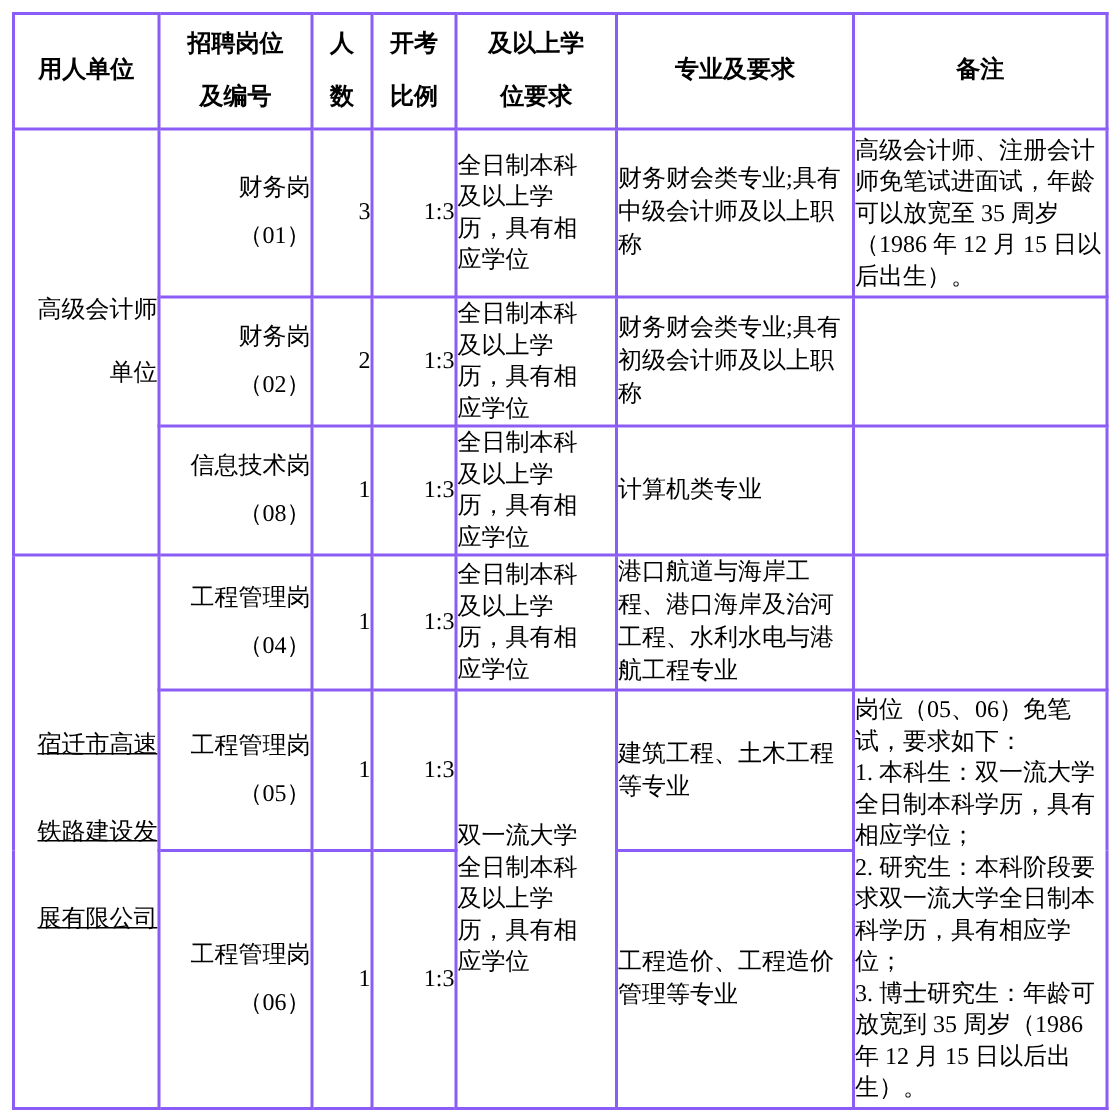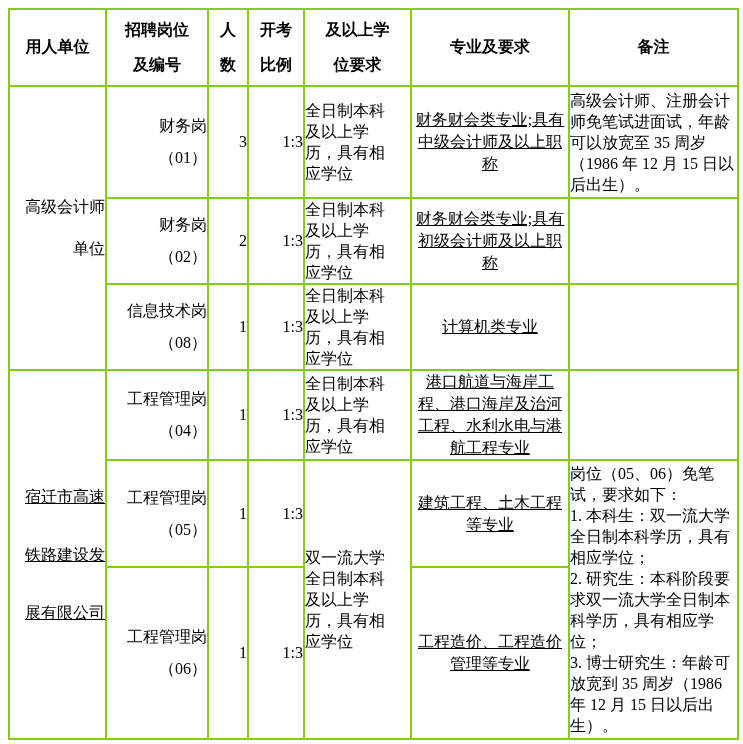--- a/index.html
+++ b/index.html
@@ -15,21 +15,21 @@
     background: #ffffff;
     box-sizing: border-box;
     padding: 8px 0 0 8px;
   }
   table.recruit {
     border-collapse: collapse;
     table-layout: fixed;
     width: 729px;
   }
   table.recruit th, table.recruit td {
-    border: 2px solid #84cc16;
+    border: 2px solid #8b5cf6;
     padding: 0;
     overflow: hidden;
     font-size: 16px;
     vertical-align: middle;
     box-sizing: border-box;
     overflow-wrap: break-word;
   }
   
   th.hdr {
     font-weight: bold;
@@ -48,25 +48,24 @@
   .emp-b { line-height: 58px; text-decoration: underline; }  
   
   .edu {
     text-align: left;
     white-space: pre-line;
     line-height: 21px;
     padding: 0 2px 0 5px;
   }
   
   .major {
-    text-align: center;
+    text-align: left;
     line-height: 22px;
     font-size: 15px;
     padding: 0 4px 0 6px;
-    text-decoration: underline;
   }
   
   .remarks {
     text-align: left;
     vertical-align: top;
     white-space: pre-line;
     line-height: 21px;
     font-size: 15px;
     padding: 1px 3px 0 4px;
     margin-top: 28px;

